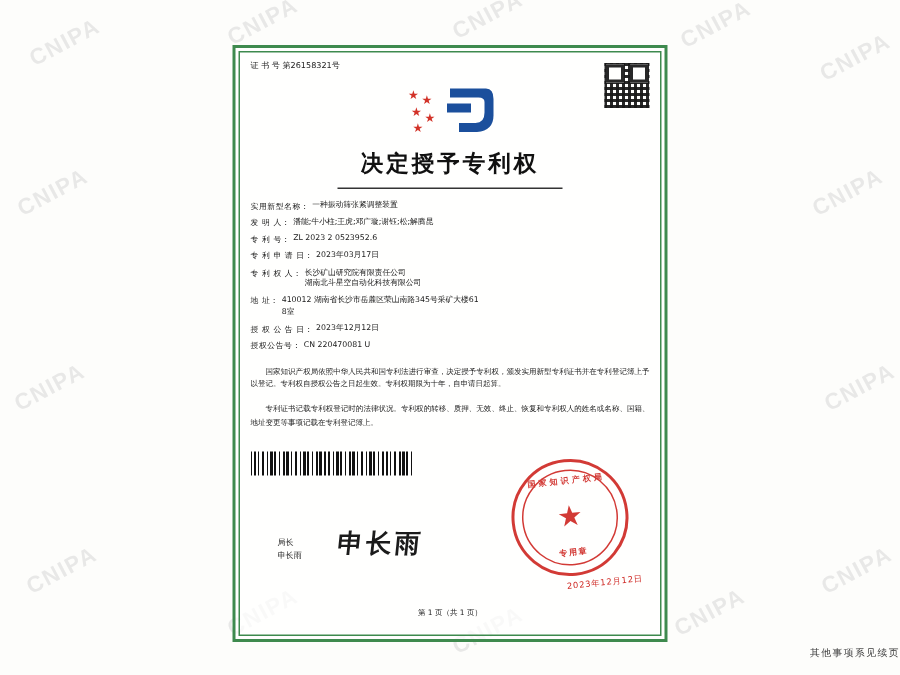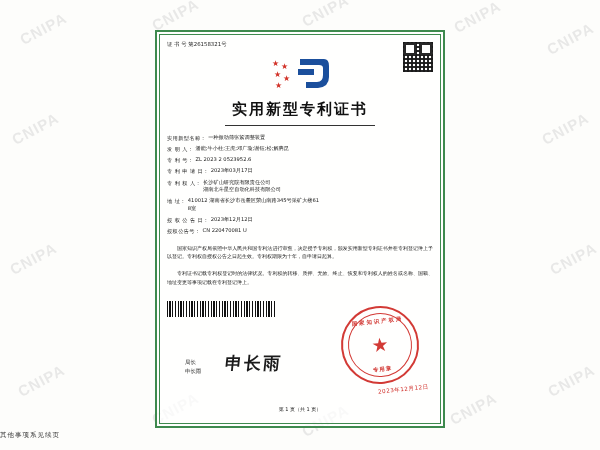--- a/index.html
+++ b/index.html
@@ -263,21 +263,21 @@
     text-align: center;
     font-size: 5px;
     color: #222;
   }
 
   .footer-note {
     position: absolute;
     left: 0;
     right: 0;
     bottom: 10px;
-    text-align: left;
+    text-align: right;
     font-size: 6.5px;
     color: #3a3a3a;
     letter-spacing: 1px;
     z-index: 3;
   }
 </style>
 </head>
 <body>
 
 <div class="page">
@@ -320,21 +320,21 @@
             <span class="star" style="left:11px; top:15px;">★</span>
             <span class="star" style="left:3px; top:22px;">★</span>
           </div>
           <svg class="swoosh" viewBox="0 0 36 34">
             <path d="M6 2 L30 2 Q35 2 35 9 L35 20 Q35 30 24 31 L12 31 L12 25 L23 25 Q29 25 29 18 L29 11 Q29 8 25 8 L6 8 Z" fill="#1b4f9c"></path>
             <path d="M4 12 L20 12 L20 18 L4 18 Z" fill="#1b4f9c"></path>
           </svg>
         </div>
       </div>
 
-      <div class="title">实用新型专利证书</div>
+      <div class="title">决定授予专利权</div>
       <div class="title-rule"></div>
 
       <div id="fields">
           <div class="row row-wide">
             <div class="lbl">实用新型名称：</div>
             <div class="val" style="white-space: pre-line;">一种振动筛张紧调整装置</div>
           </div>
           <div class="row row-wide">
             <div class="lbl">发  明  人：</div>
             <div class="val" style="white-space: pre-line;">潘能;牛小柱;王虎;邓广璇;谢钰;松;解腾昆</div>

